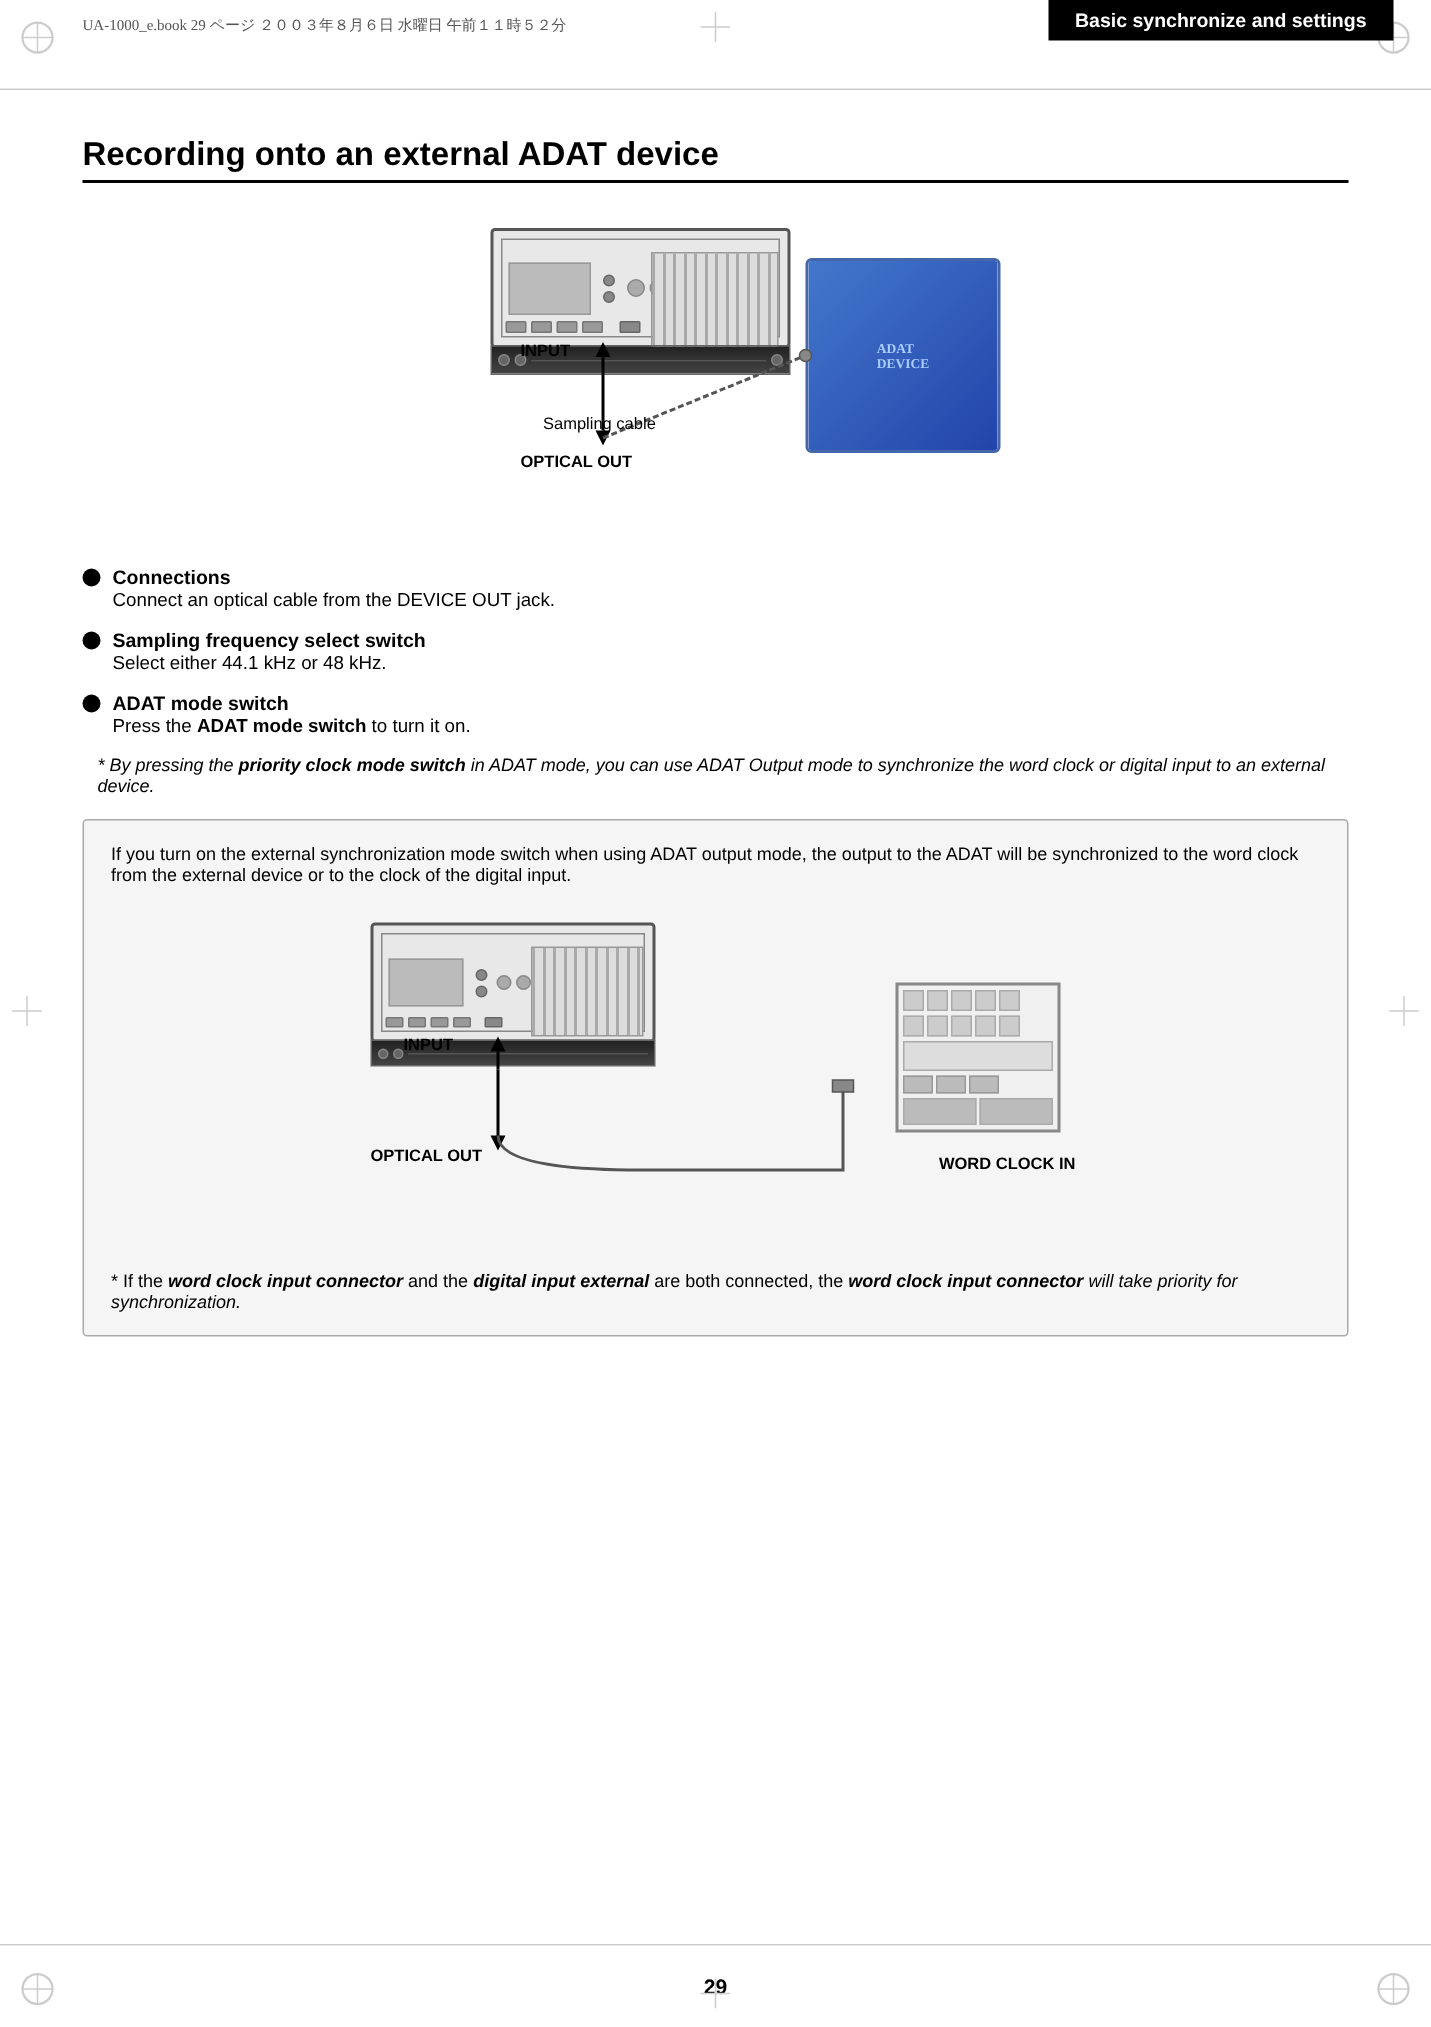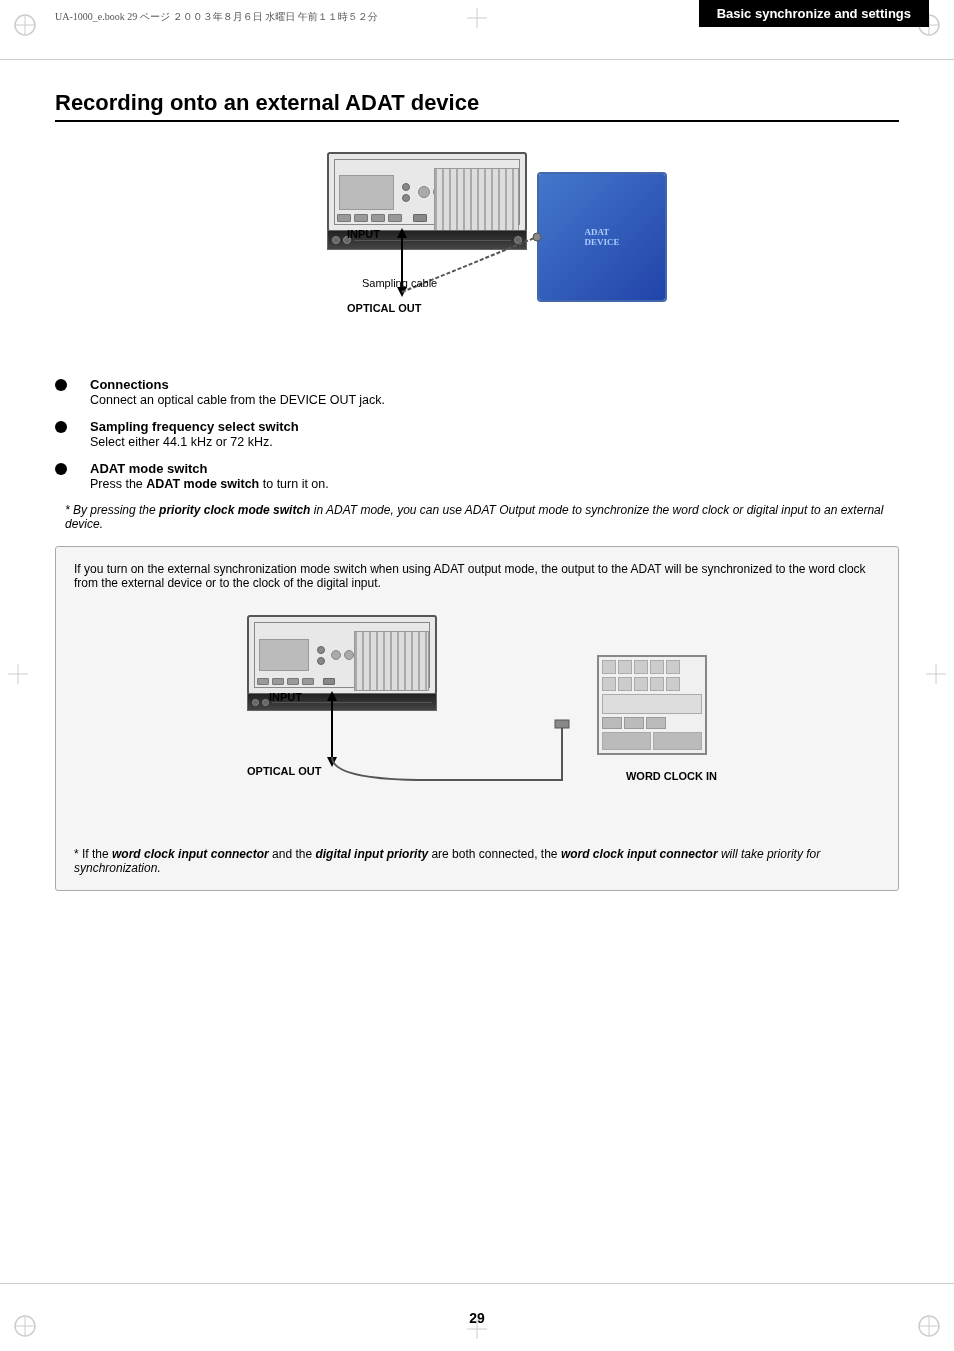--- a/index.html
+++ b/index.html
@@ -199,21 +199,21 @@
       left: 60px;
       font-size: 11px;
       font-weight: bold;
       font-family: Arial, sans-serif;
     }
 
     
     .bullet-section {
       margin-bottom: 12px;
       display: flex;
-      gap: 23px;
+      gap: 8px;
       align-items: flex-start;
     }
     .bullet-dot {
       width: 12px;
       height: 12px;
       min-width: 12px;
       background: #000;
       border-radius: 50%;
       margin-top: 2px;
     }
@@ -336,21 +336,21 @@
     }
     .bottom-note .bold-italic { font-weight: bold; font-style: italic; }
     .bottom-note .italic { font-style: italic; }
 
     
     .footer {
       position: absolute;
       bottom: 0;
       left: 0;
       right: 0;
-      height: 68px;
+      height: 55px;
       border-top: 1px solid #ccc;
       display: flex;
       align-items: center;
       justify-content: center;
     }
     .page-number {
       font-size: 14px;
       font-weight: bold;
       font-family: Arial, sans-serif;
     }
@@ -458,21 +458,21 @@
     <div class="bullet-content">
       <div class="bullet-title">Connections</div>
       <div class="bullet-text">Connect an optical cable from the DEVICE OUT jack.</div>
     </div>
   </div>
 
   <div class="bullet-section">
     <div class="bullet-dot"></div>
     <div class="bullet-content">
       <div class="bullet-title">Sampling frequency select switch</div>
-      <div class="bullet-text">Select either 44.1 kHz or 72 kHz.</div>
+      <div class="bullet-text">Select either 44.1 kHz or 48 kHz.</div>
     </div>
   </div>
 
   <div class="bullet-section">
     <div class="bullet-dot"></div>
     <div class="bullet-content">
       <div class="bullet-title">ADAT mode switch</div>
       <div class="bullet-text">Press the <strong>ADAT mode switch</strong> to turn it on.</div>
     </div>
   </div>
@@ -555,21 +555,21 @@
           <rect x="328" y="115" width="14" height="8" fill="#888" stroke="#555" stroke-width="1"></rect>
         </svg>
 
         <div class="label2-input">INPUT</div>
         <div class="label2-optical-out">OPTICAL OUT</div>
         <div class="label2-word-clock">WORD CLOCK IN</div>
       </div>
     </div>
 
     <div class="bottom-note">
-      * If the <span class="bold-italic">word clock input connector</span> and the <span class="bold-italic">digital input priority</span> are both connected, the <span class="bold-italic">word clock input connector</span> <span class="italic">will take priority for synchronization.</span>
+      * If the <span class="bold-italic">word clock input connector</span> and the <span class="bold-italic">digital input external</span> are both connected, the <span class="bold-italic">word clock input connector</span> <span class="italic">will take priority for synchronization.</span>
     </div>
   </div>
 
 </div>
 
 <div class="footer">
   <div class="page-number">29</div>
 </div>
 
 <div style="position:absolute; top:8px; left:50%; transform:translateX(-50%);">

